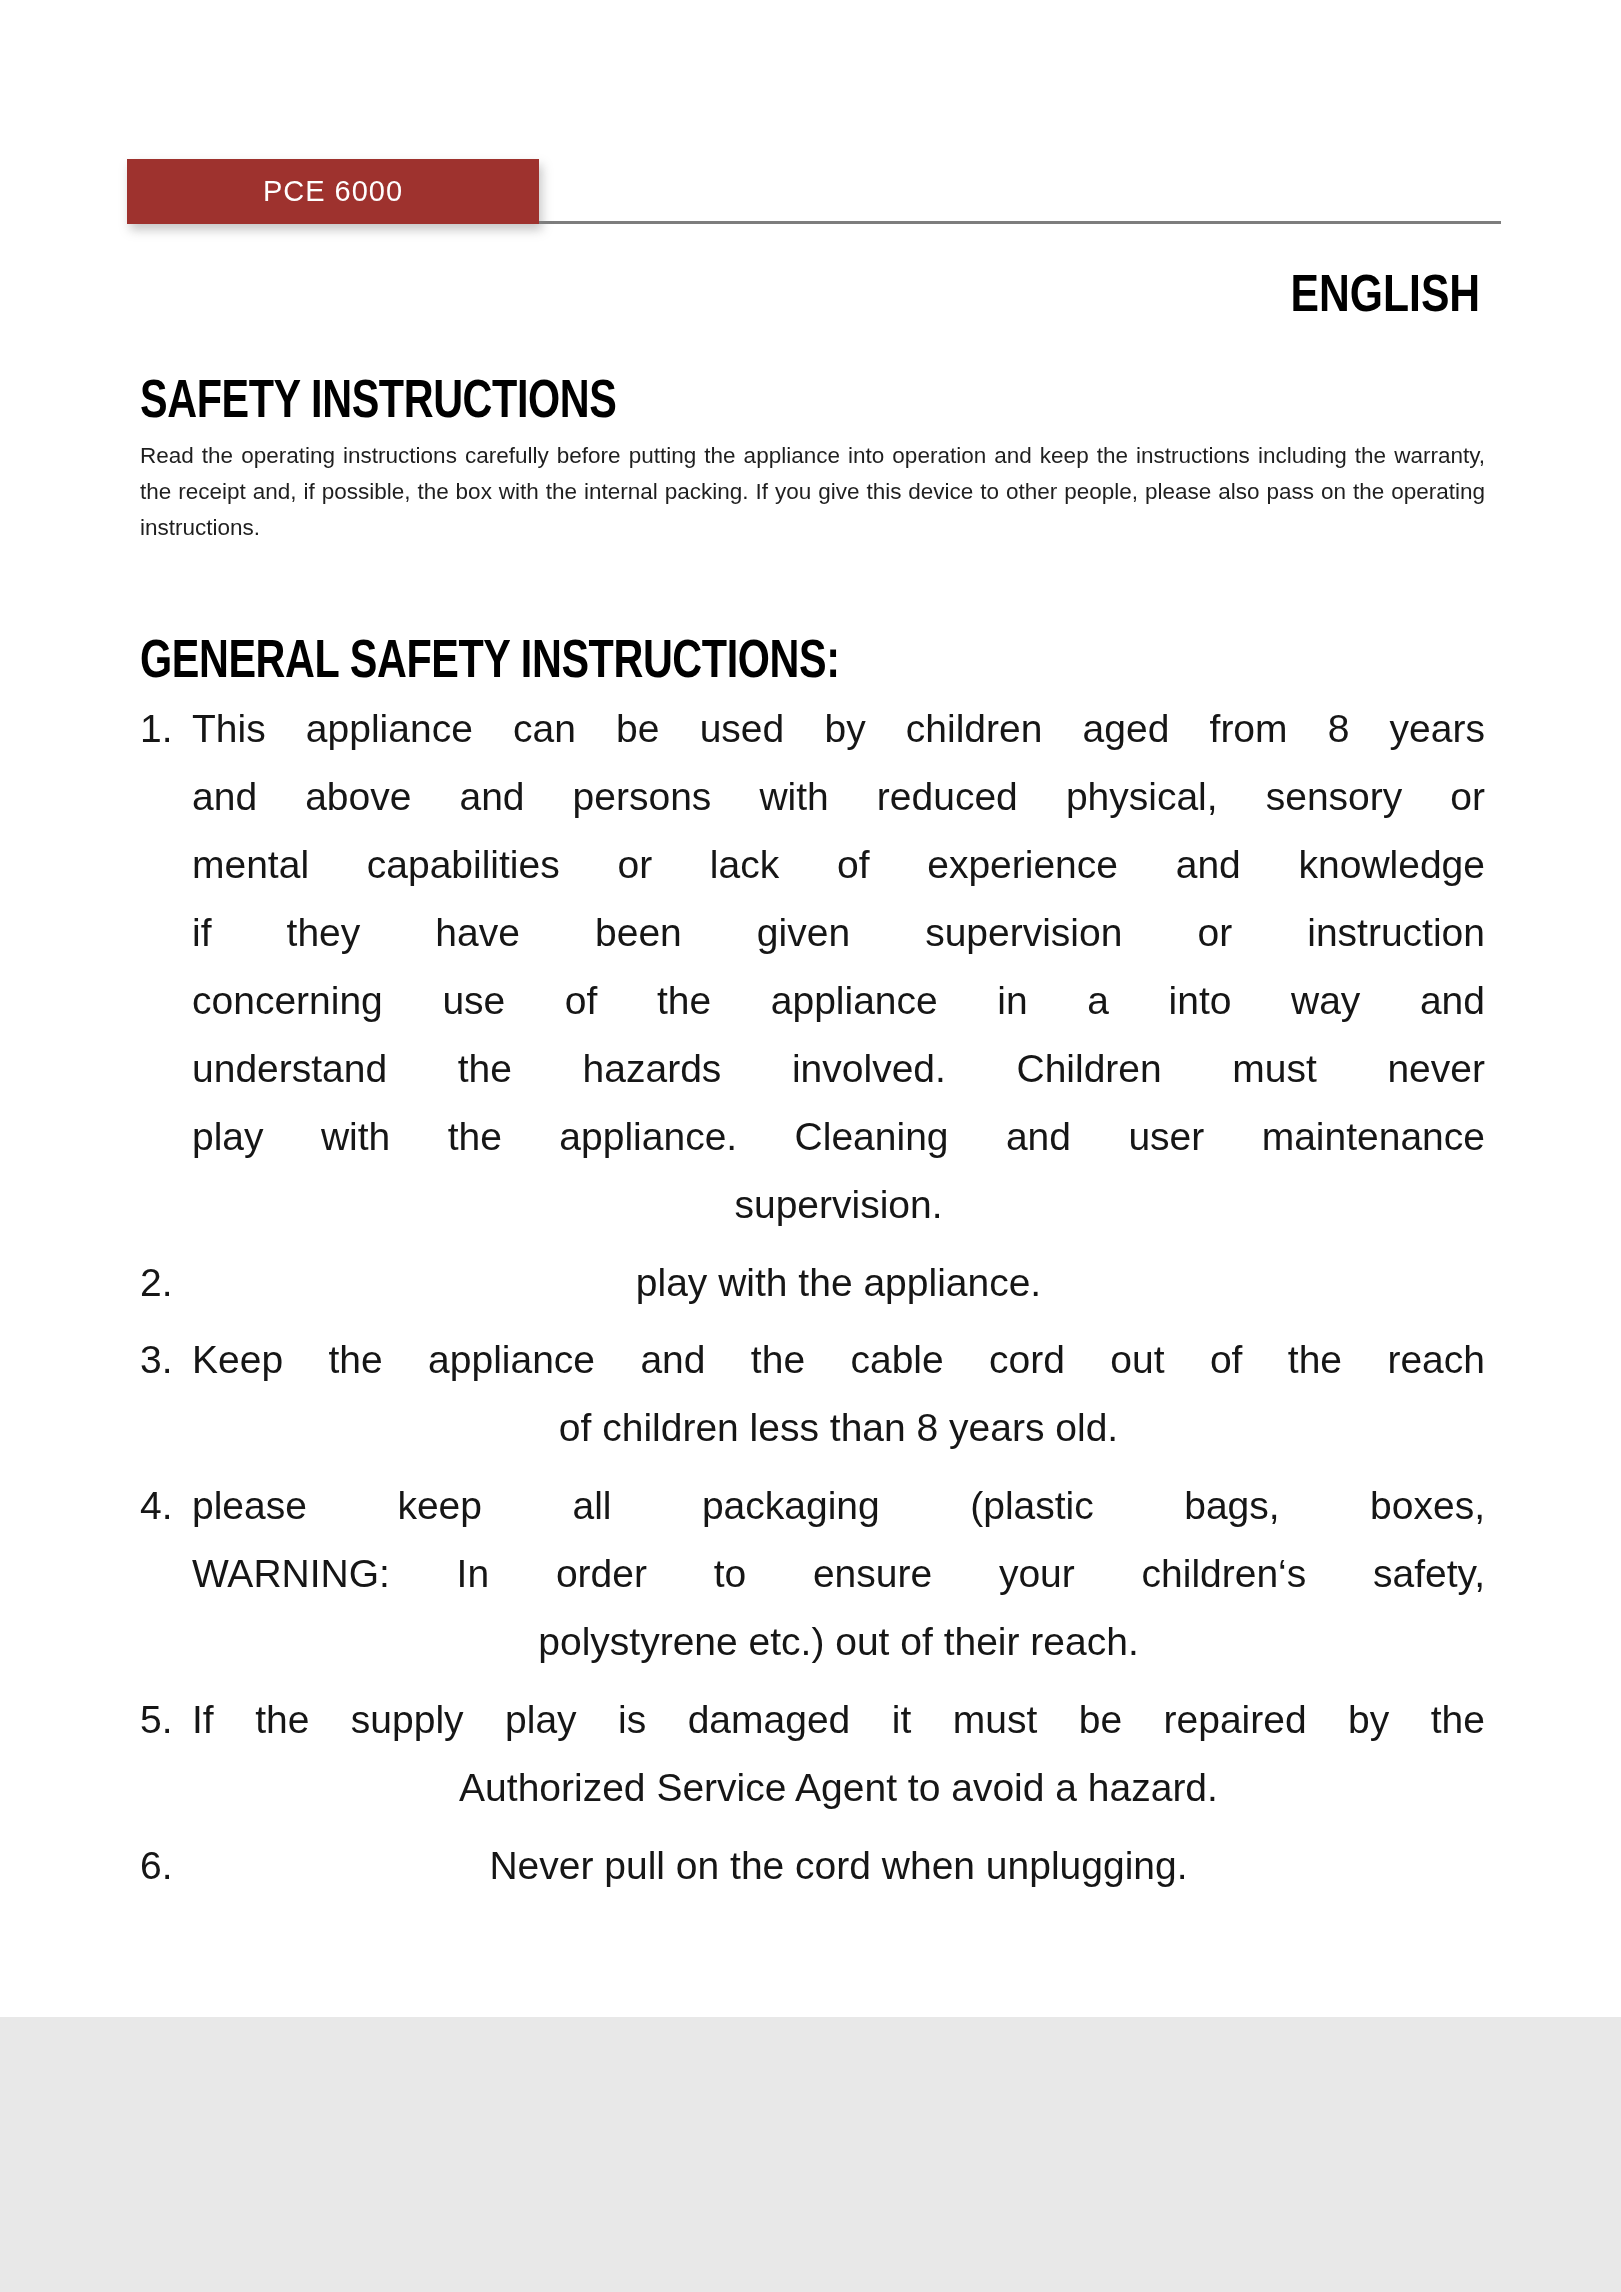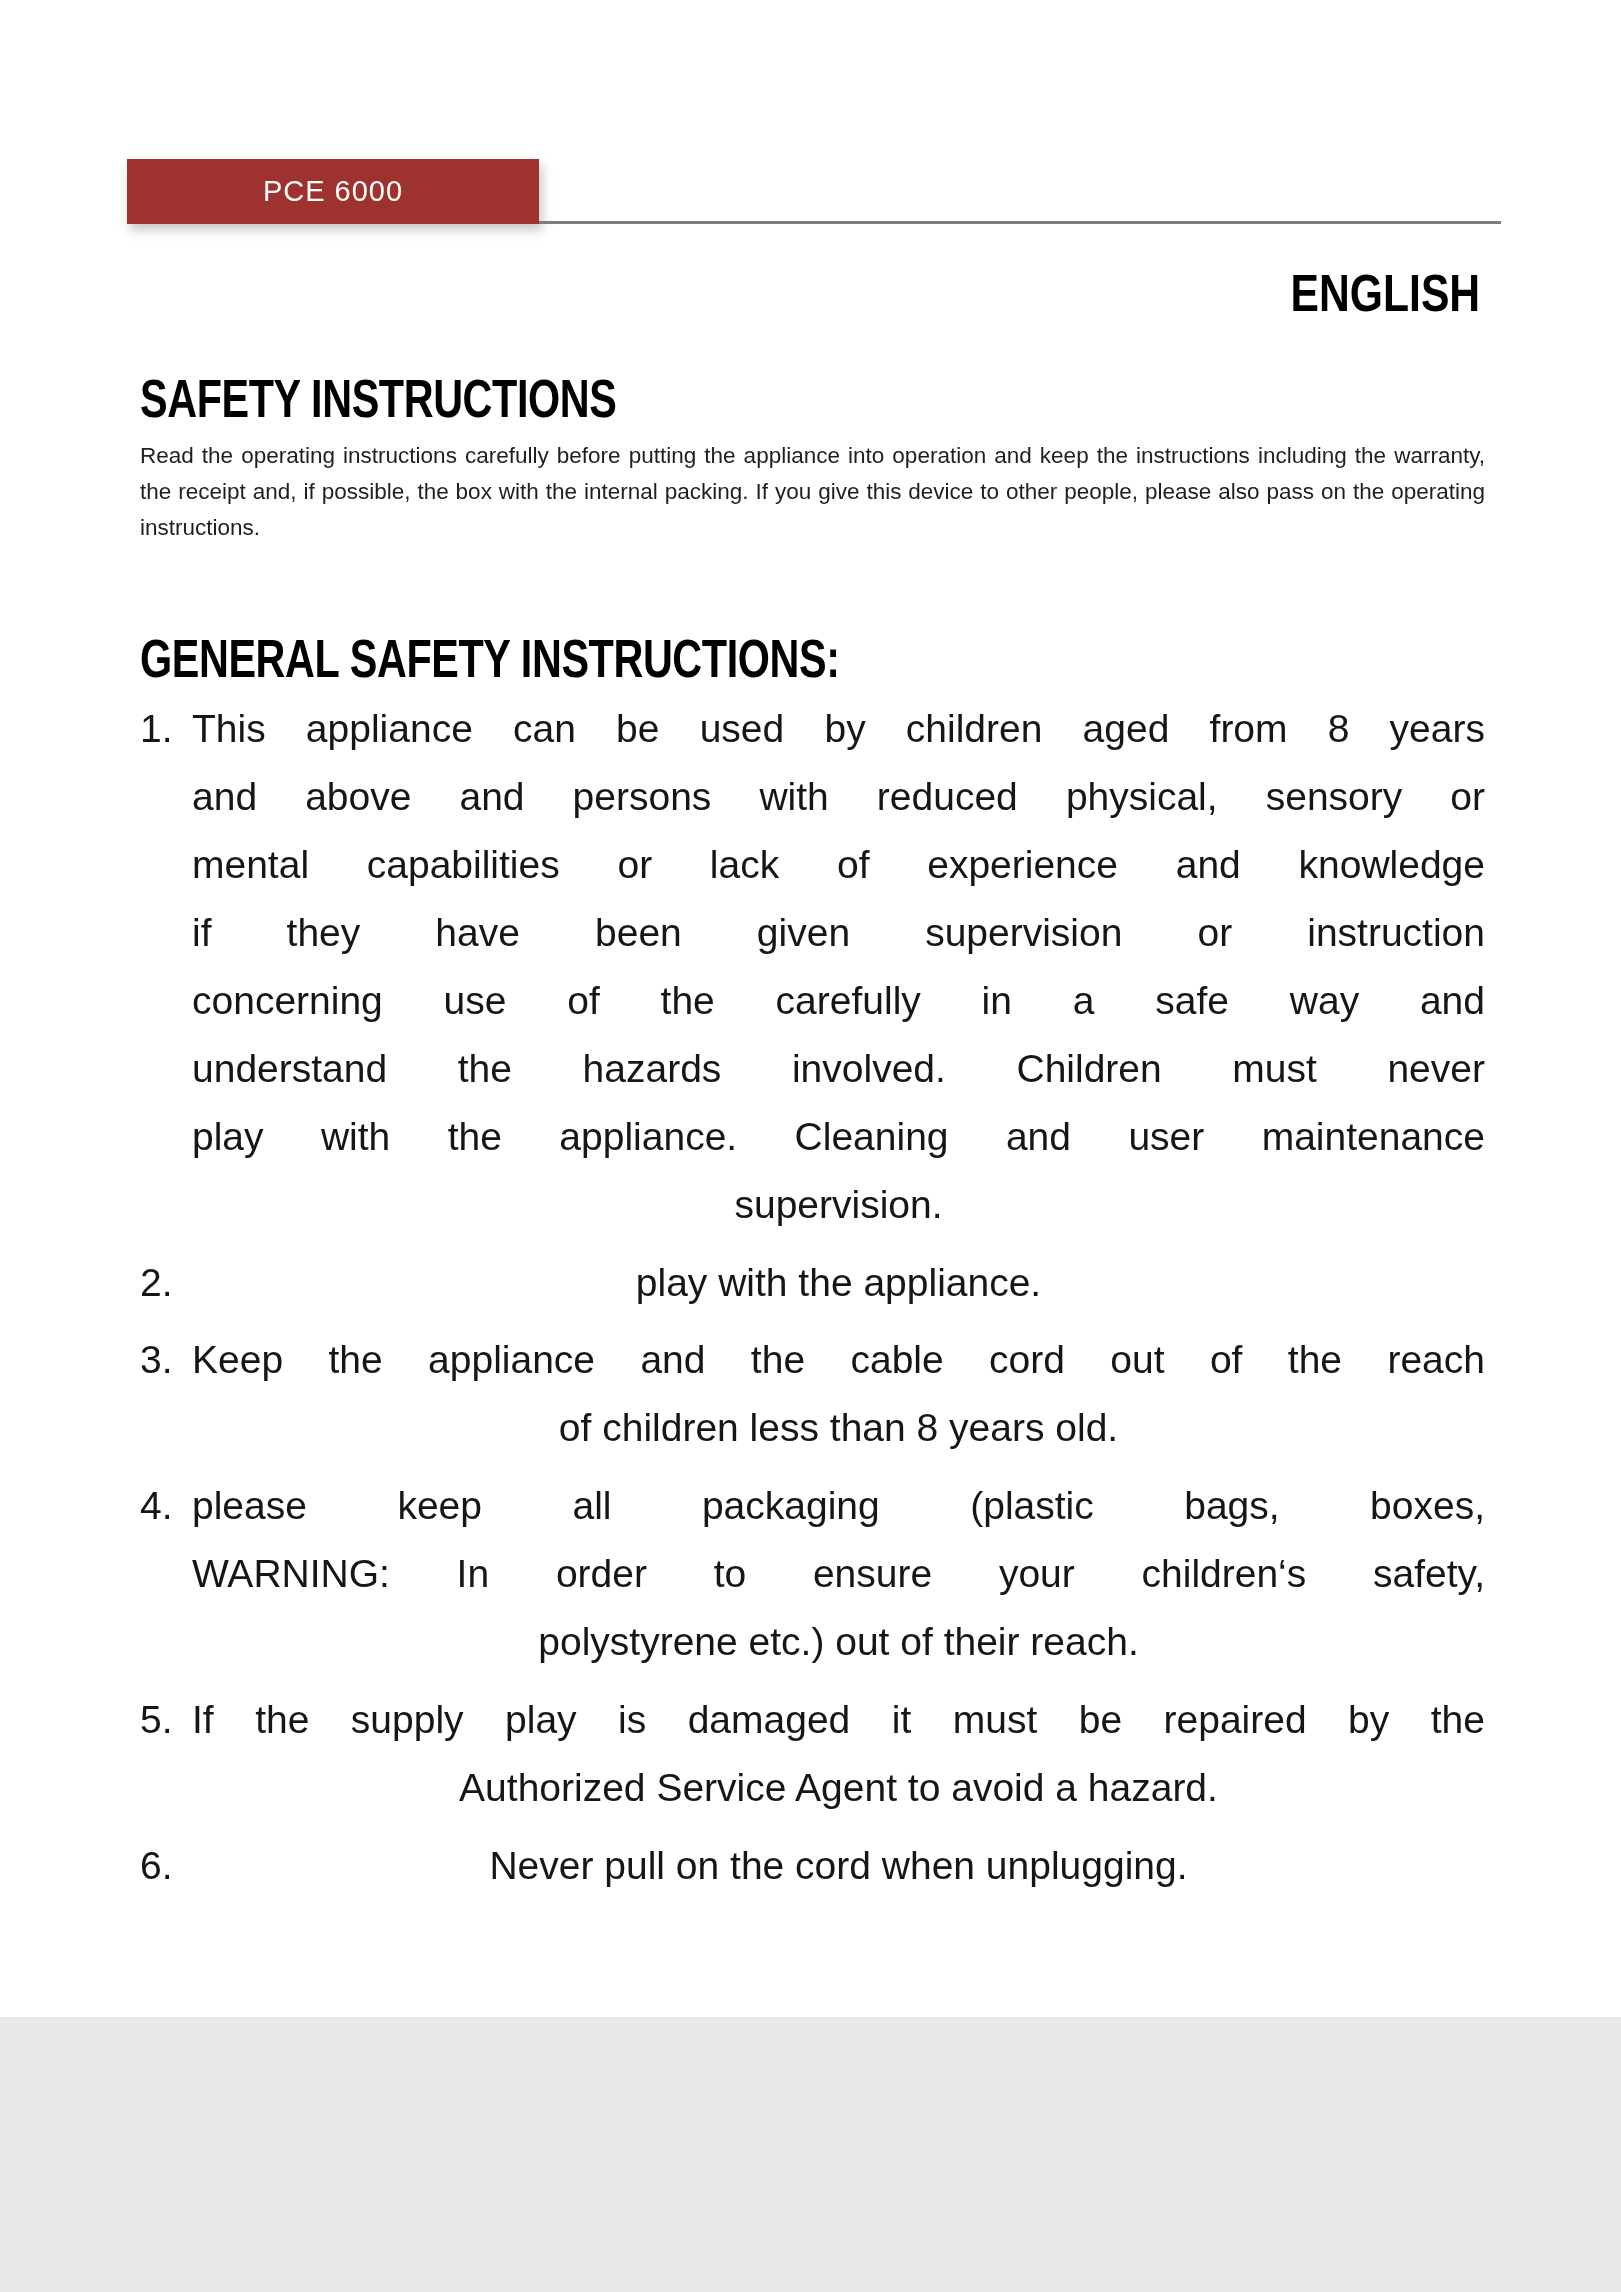--- a/index.html
+++ b/index.html
@@ -105,21 +105,21 @@
 
     <h1 class="section-title general-title">GENERAL SAFETY INSTRUCTIONS:</h1>
 
     <ol class="safety-list">
         <li class="item">
           <span class="num">1.</span>
           <div class="line stretch">This appliance can be used by children aged from 8 years</div>
           <div class="line stretch">and above and persons with reduced physical, sensory or</div>
           <div class="line stretch">mental capabilities or lack of experience and knowledge</div>
           <div class="line stretch">if they have been given supervision or instruction</div>
-          <div class="line stretch">concerning use of the carefully in a safe way and</div>
+          <div class="line stretch">concerning use of the appliance in a into way and</div>
           <div class="line stretch">understand the hazards involved. Children must never</div>
           <div class="line stretch">play with the appliance. Cleaning and user maintenance</div>
           <div class="line last">supervision.</div>
         </li>
         <li class="item">
           <span class="num">2.</span>
           <div class="line last">play with the appliance.</div>
         </li>
         <li class="item">
           <span class="num">3.</span>

